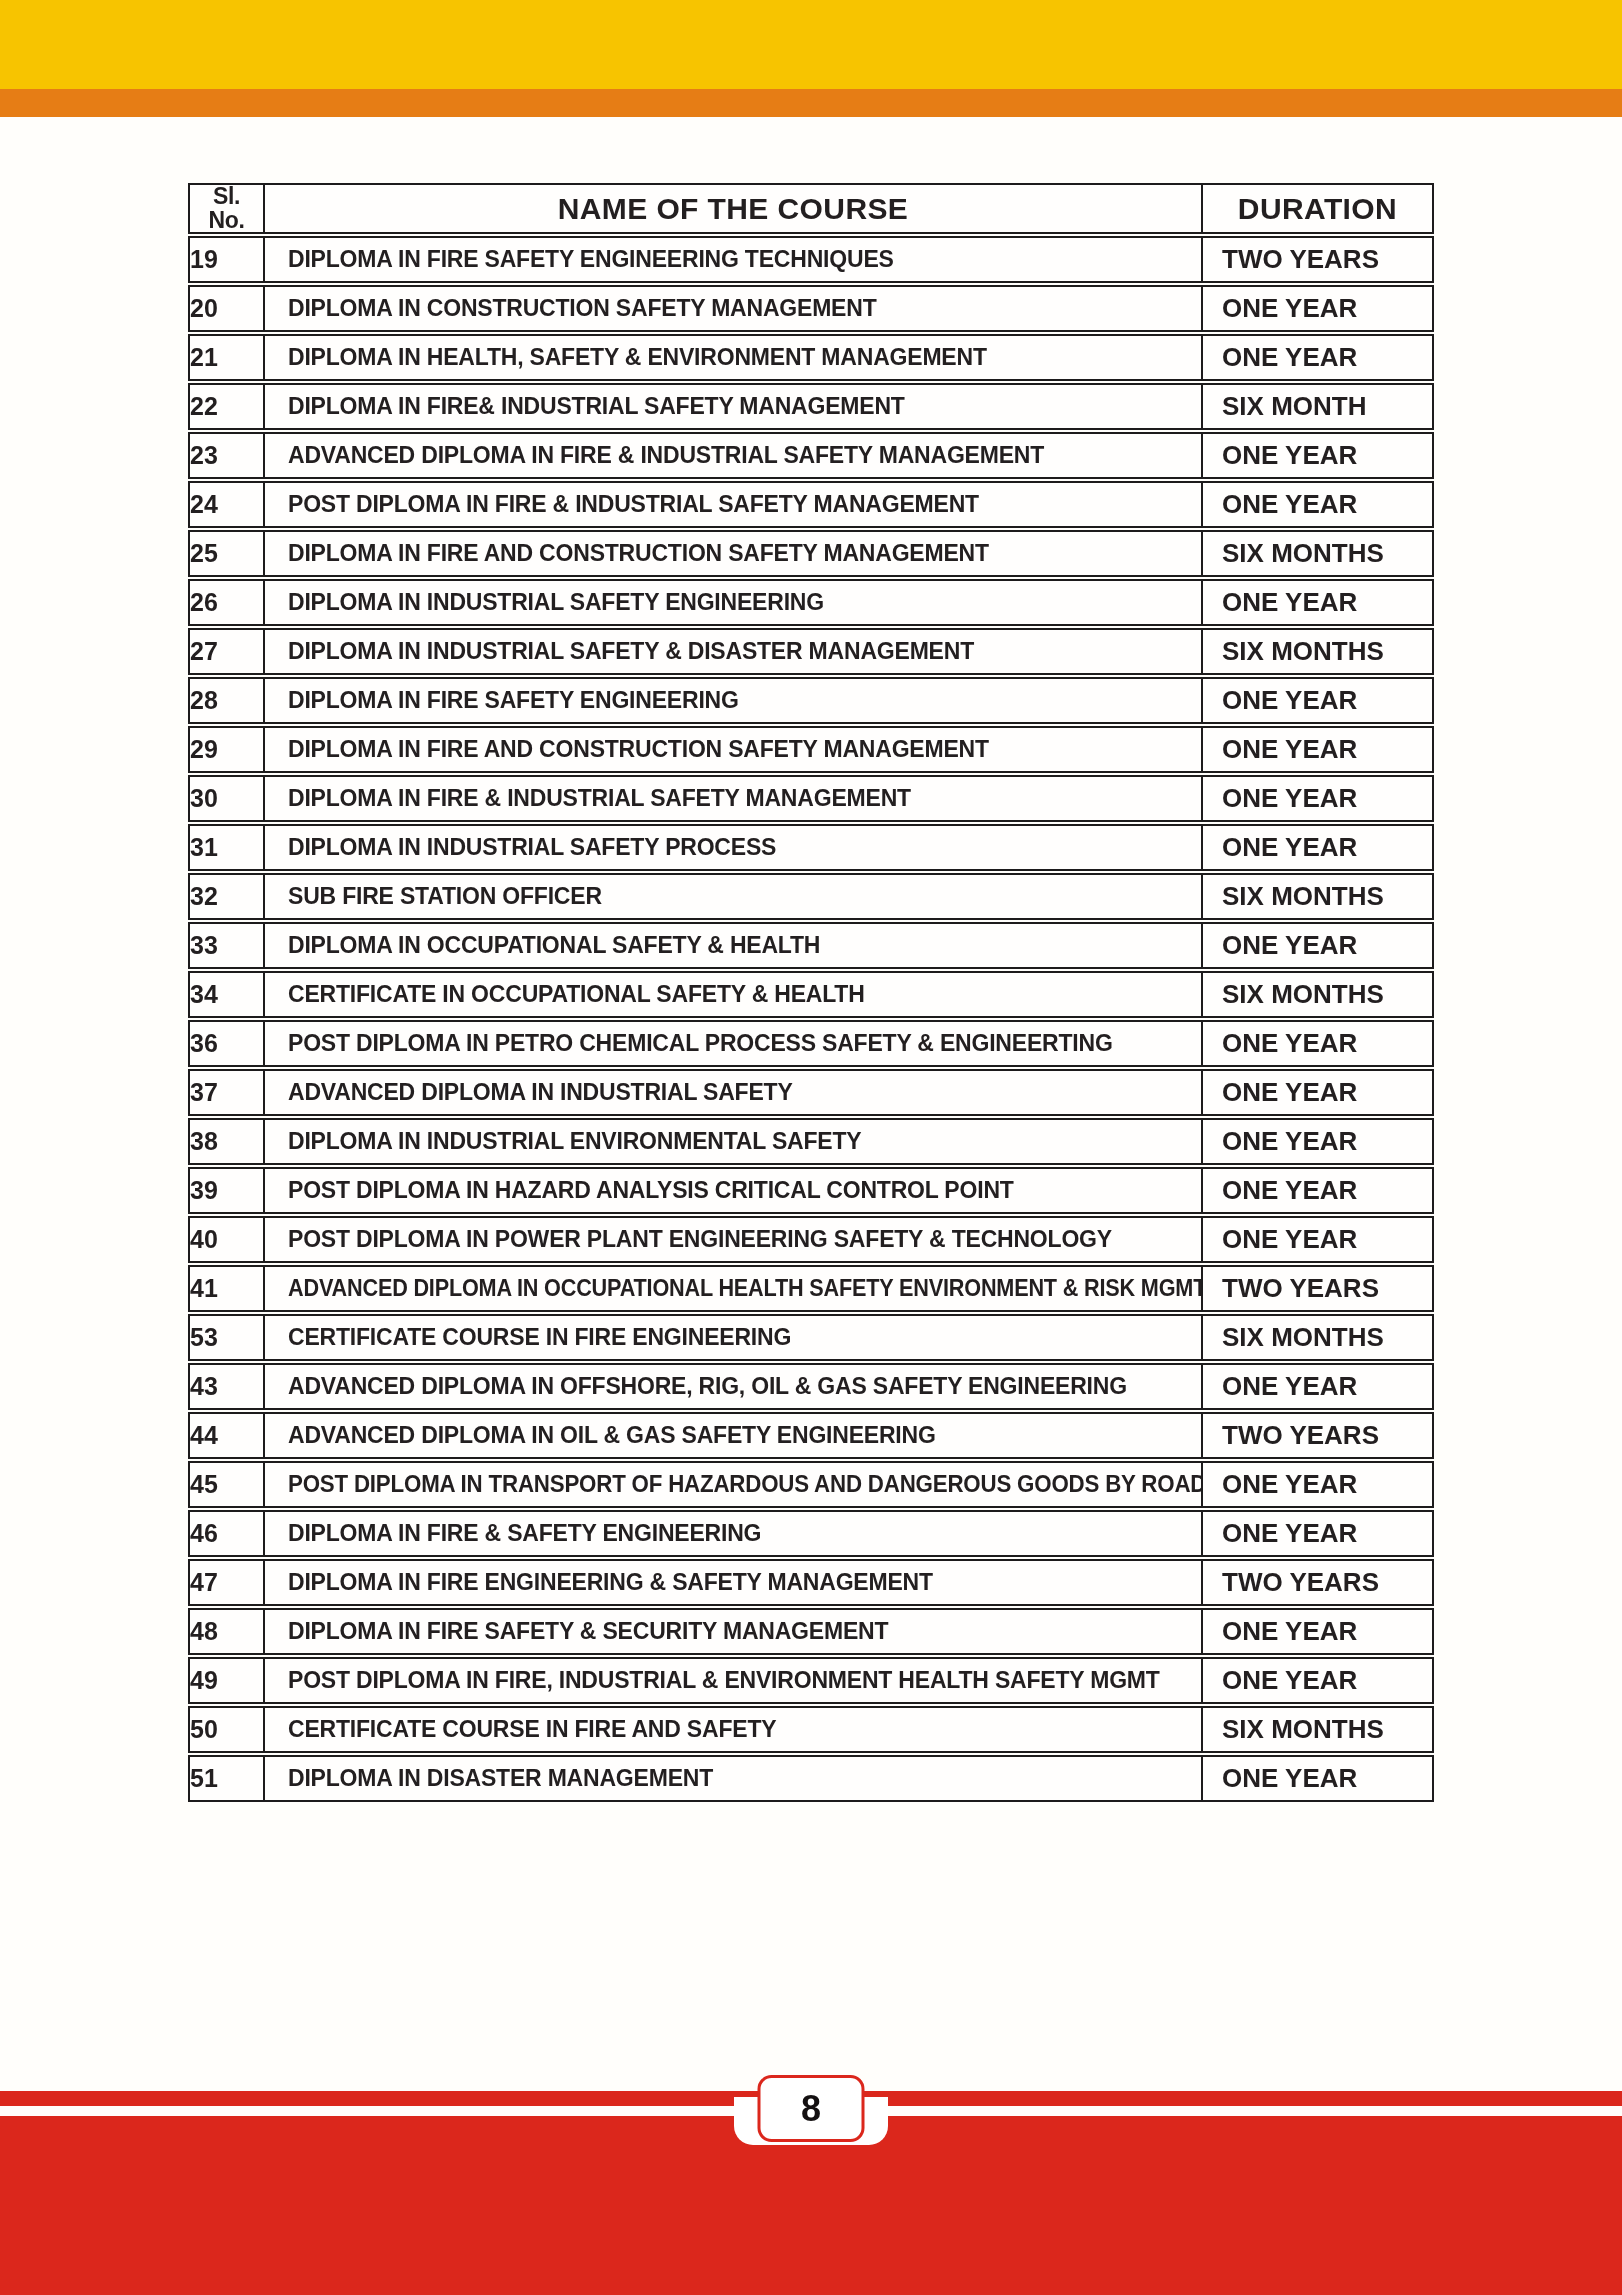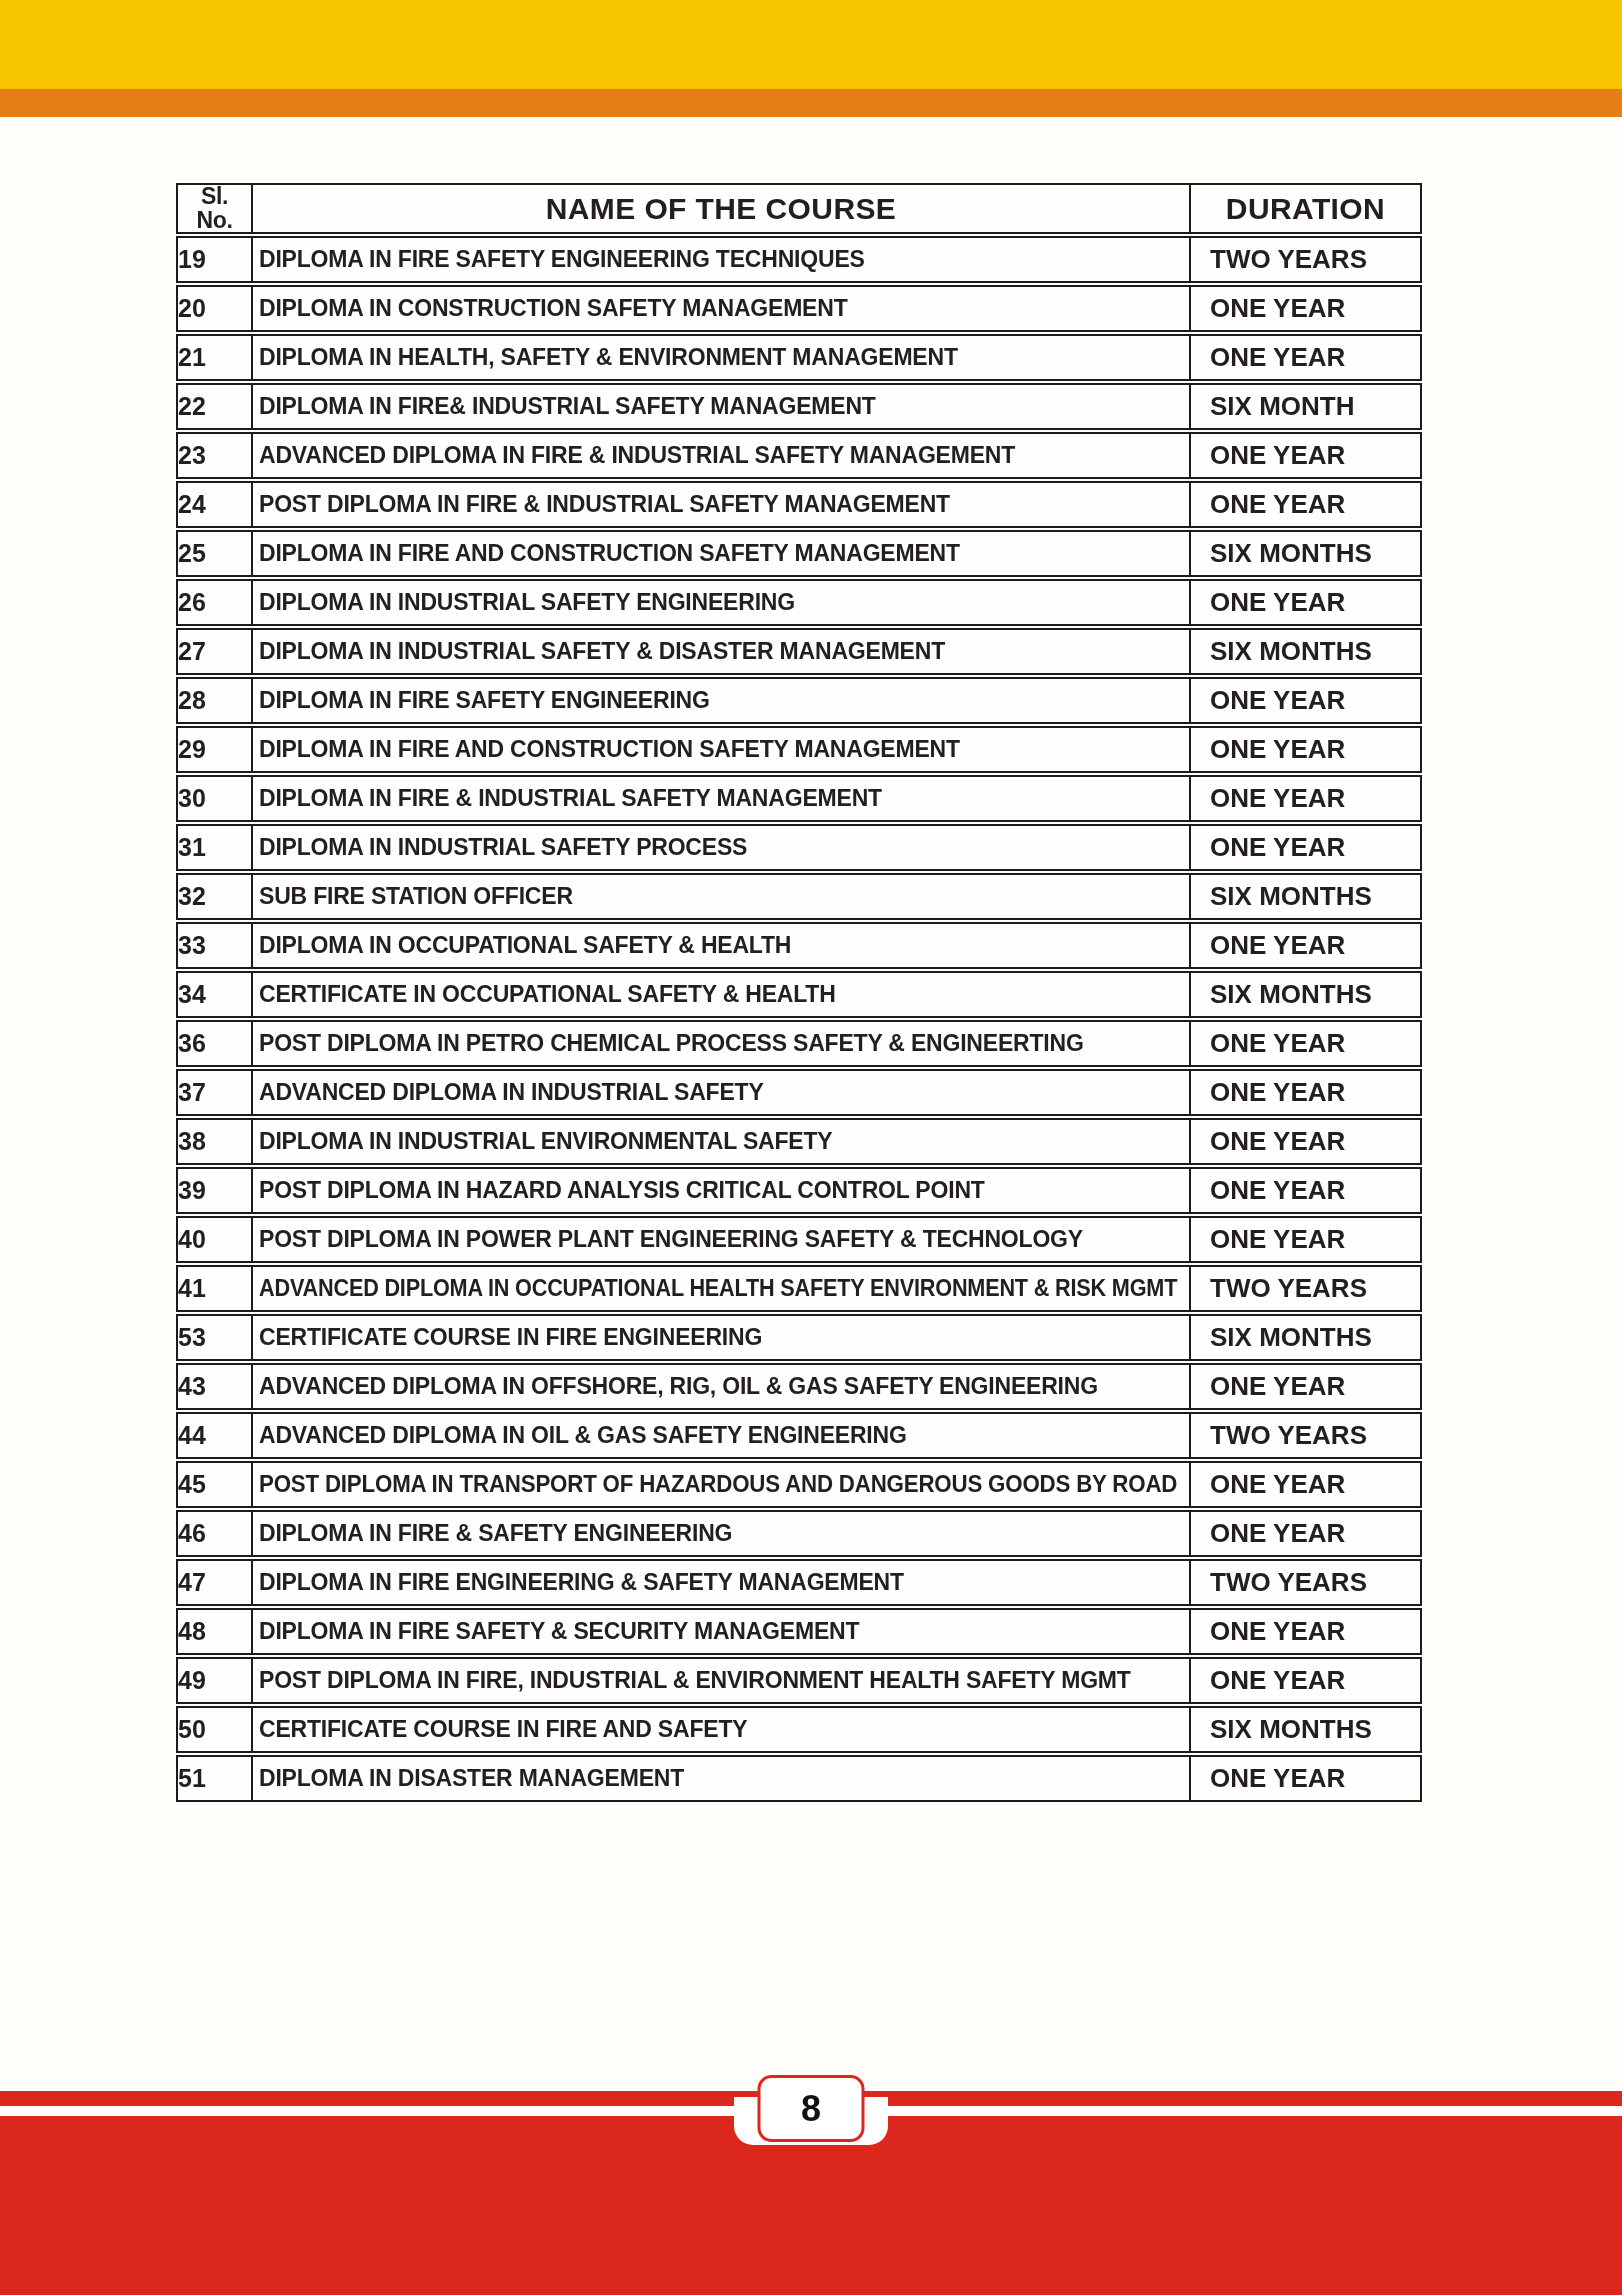--- a/index.html
+++ b/index.html
@@ -18,21 +18,21 @@
     background:var(--paper);
     font-family:"Liberation Sans","DejaVu Sans",sans-serif;
     color:var(--ink);
     overflow:hidden;
   }
   
   .band-yellow{position:absolute;left:0;top:0;width:100%;height:89px;background:var(--yellow);}
   .band-orange{position:absolute;left:0;top:89px;width:100%;height:27.5px;background:var(--orange);}
 
   
-  .table-wrap{position:absolute;left:176px;top:181px;width:1332px;}
+  .table-wrap{position:absolute;left:188px;top:181px;width:1332px;}
   table.courses{
     width:1246px;
     table-layout:fixed;
     border-collapse:separate;
     border-spacing:0 2.4px;
   }
   col.c-no{width:77px;}
   col.c-name{width:938px;}
   col.c-dur{width:231px;}
   th,td{
@@ -58,21 +58,21 @@
     text-align:center;
     font-weight:bold;
     font-size:30px;
     letter-spacing:0.4px;
     margin-top:8px;
   }
   td.c-no{
     font-weight:bold;
     font-size:25px;
   }
-  td.c-name{padding-left:6px;padding-right:7.9px;}
+  td.c-name{padding-left:23px;padding-right:7.9px;}
   td.c-dur{padding-left:19px;padding-right:2px;}
   .fit{
     display:inline-block;
     white-space:nowrap;
     transform-origin:left center;
     font-weight:bold;
     letter-spacing:-0.2px;
   }
   td.c-name .fit{font-size:23px;}
   td.c-dur .fit{font-size:26px;letter-spacing:0;}

